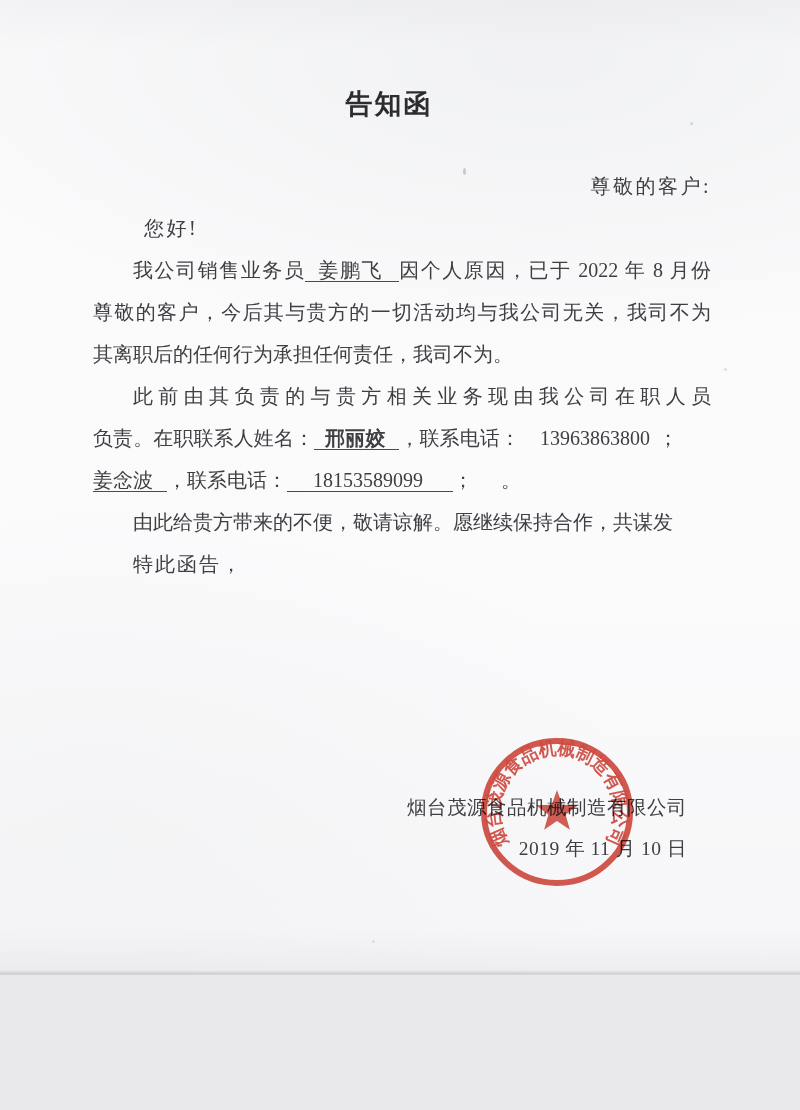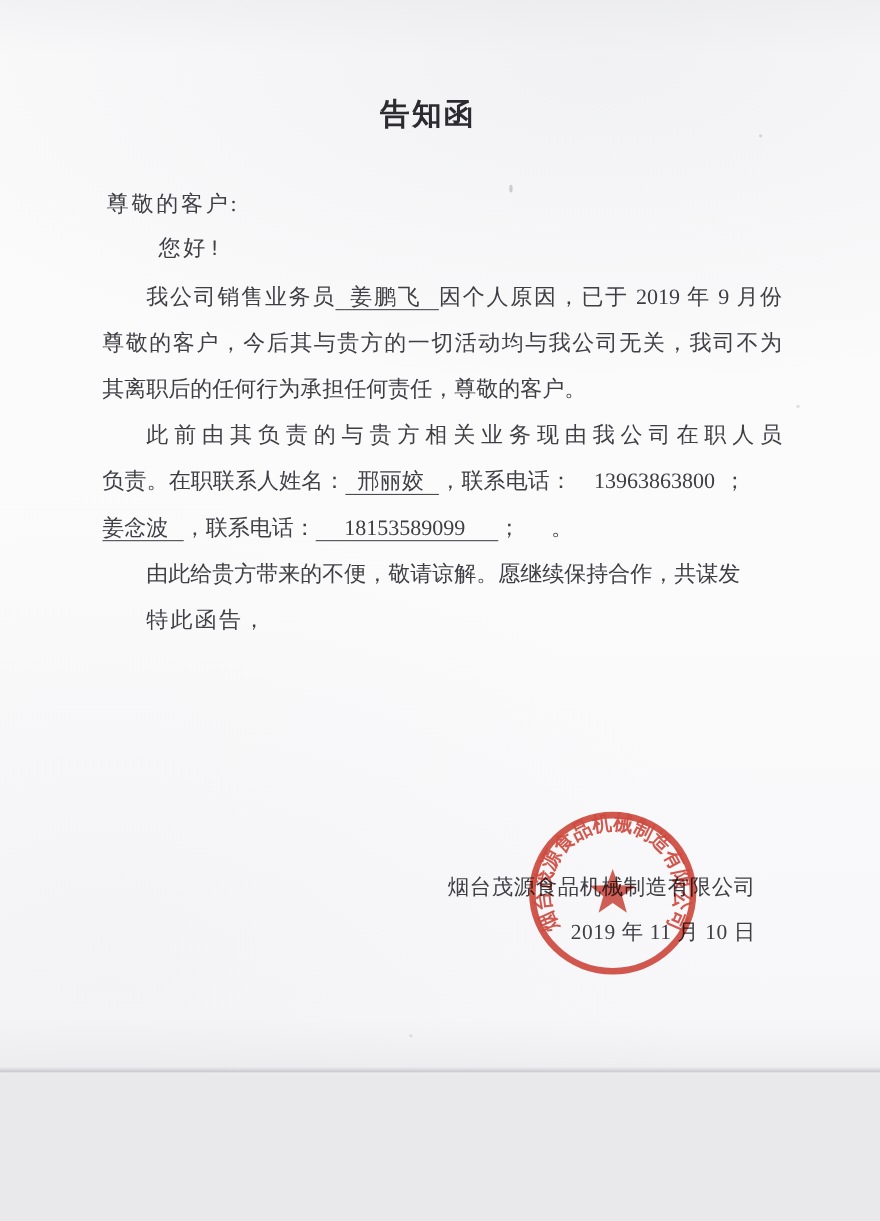--- a/index.html
+++ b/index.html
@@ -19,27 +19,27 @@
     font-family:"Liberation Sans","DejaVu Sans",sans-serif;
     font-weight:700; font-size:27px; letter-spacing:2px; color:#2c2c30;
   }
   .body-block {
     position:absolute; left:93px; top:165px; width:618px;
     font-size:20px; line-height:42px;
   }
   .line { height:42px; overflow:hidden; }
   .jline { text-align:justify; text-align-last:justify; }
   .indent { text-indent:40px; }
-  .salu { letter-spacing:2.5px; margin-left:4px; }
-  .greet { text-indent:51px; letter-spacing:2.5px;font-family:Liberation Mono, monospace; }
+  .salu { letter-spacing:2.5px; margin-left:4px;text-align:right; }
+  .greet { text-indent:51px; letter-spacing:2.5px; }
   .sp2 { letter-spacing:2px; }
   .w585 { width:585px; }
   .u { border-bottom:1.5px solid #4a4a4f;margin-top:30px; }
   .u-name1 { padding:0 16px 0 13px; }
-  .u-name2 { padding:0 14px 0 11px; }
+  .u-name2 { padding:0 14px 0 11px;font-weight:bold; }
   .u-phone1 { padding:0 8px 12px 20px; }
   .u-name3 { padding:0 14px 0 0;font-family:Liberation Serif, serif; }
   .u-phone2 { padding:0 30px 0 26px; }
   .tail-period { margin-left:28px; }
   .signature {
     position:absolute; top:787px; right:113px;
     text-align:right; font-size:19.5px; line-height:41px; color:#3e3e43;
     letter-spacing:0.5px;
   }
   .seal {
@@ -64,23 +64,23 @@
 <body>
 
 <div class="page">
 
   <div class="title">告知函</div>
 
   <div class="body-block">
     <div class="line salu">尊敬的客户:</div>
     <div class="line greet">您好!</div>
 
-    <div class="line jline indent"><span>我公司销售业务员</span><span class="u u-name1">姜鹏飞</span><span>因个人原因，已于 2019 年 9 月份</span></div>
+    <div class="line jline indent"><span>我公司销售业务员</span><span class="u u-name1">姜鹏飞</span><span>因个人原因，已于 2022 年 8 月份</span></div>
     <div class="line jline">尊敬的客户，今后其与贵方的一切活动均与我公司无关，我司不为</div>
-    <div class="line">其离职后的任何行为承担任何责任，尊敬的客户。</div>
+    <div class="line">其离职后的任何行为承担任何责任，我司不为。</div>
 
     <div class="line jline indent">此前由其负责的与贵方相关业务现由我公司在职人员</div>
     <div class="line jline w585"><span>负责。在职联系人姓名：</span><span class="u u-name2">邢丽姣</span><span>，联系电话：</span><span class="u u-phone1">13963863800</span><span>；</span></div>
     <div class="line"><span class="u u-name3">姜念波</span><span>，联系电话：</span><span class="u u-phone2">18153589099</span><span>；</span><span class="tail-period">。</span></div>
 
     <div class="line indent">由此给贵方带来的不便，敬请谅解。愿继续保持合作，共谋发展。</div>
     <div class="line indent sp2">特此函告，</div>
   </div>
 
   <div class="signature">

